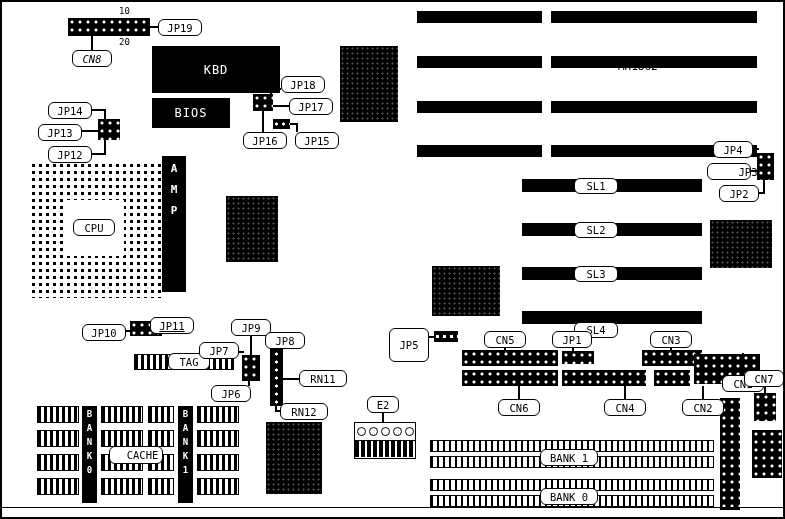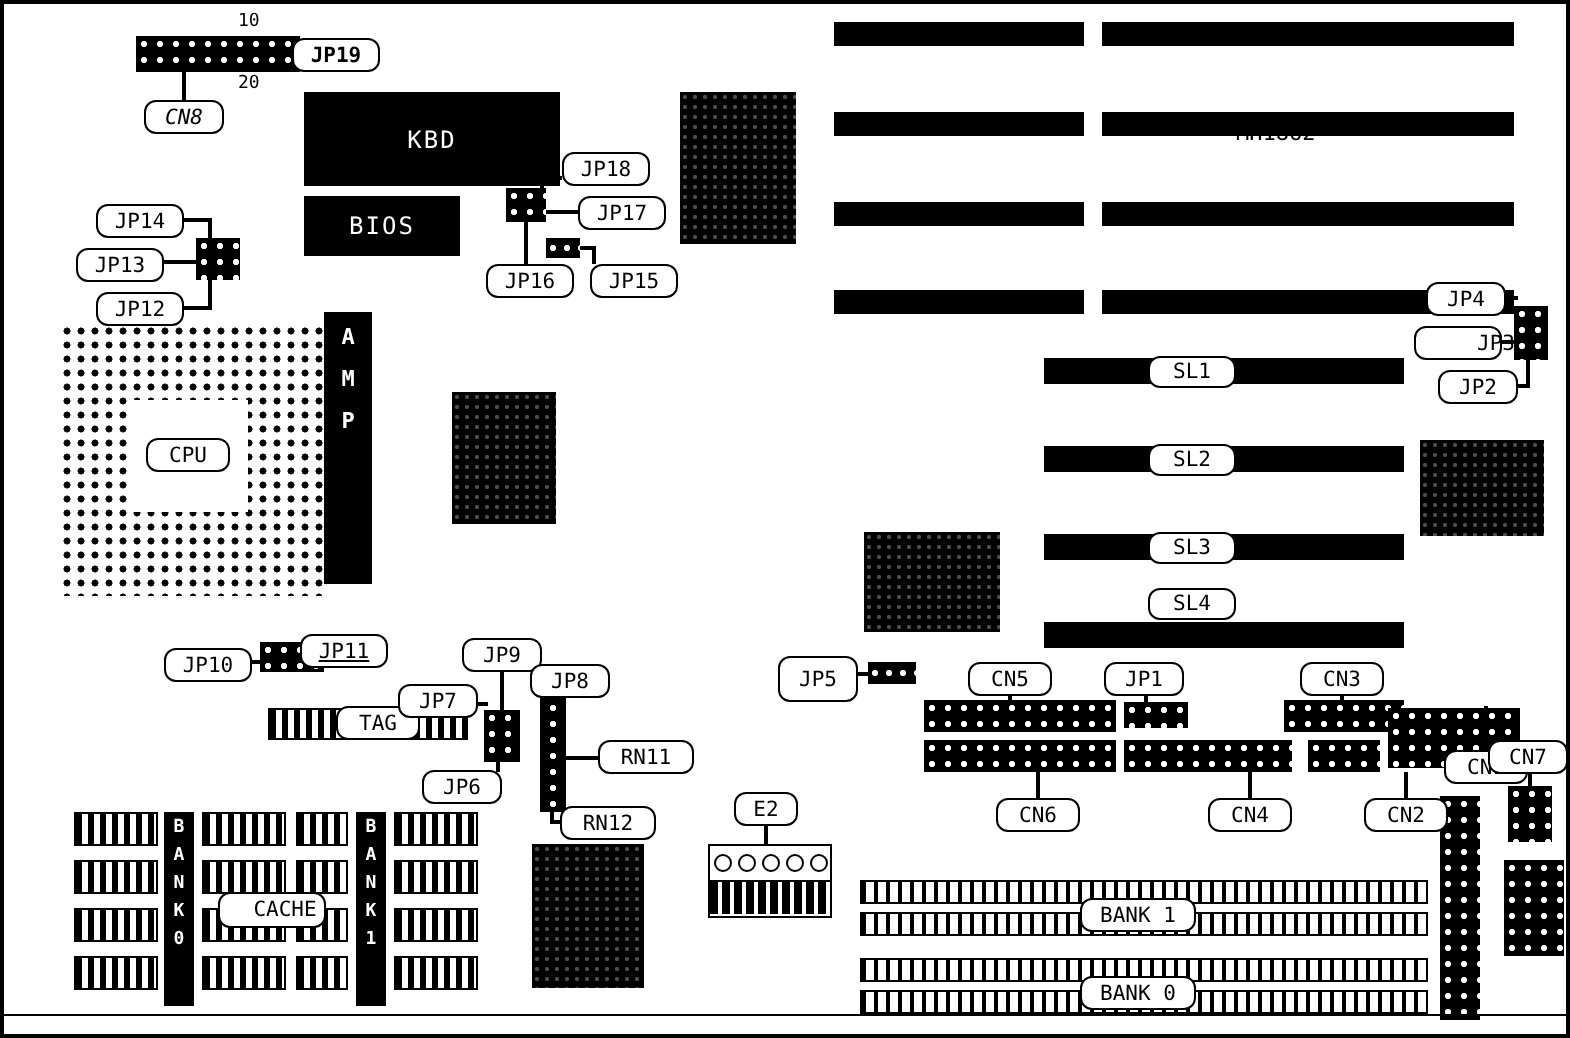--- a/index.html
+++ b/index.html
@@ -63,21 +63,21 @@
 </style>
 </head>
 <body>
 
 <div id="board">
 
   <div class="tiny" style="left:117px;top:4px;">10</div>
   <div class="conn" style="left:66px;top:16px;width:82px;height:18px;"></div>
   <div class="tiny" style="left:117px;top:35px;">20</div>
   <div class="wire" style="left:148px;top:24px;width:8px;height:2px;"></div>
-  <div class="lbl" style="left:144px;top:17px;width:44px;height:17px;font-weight:bold;">JP19</div>
+  <div class="lbl" style="left:156px;top:17px;width:44px;height:17px;">JP19</div>
   <div class="wire" style="left:89px;top:34px;width:2px;height:14px;"></div>
   <div class="lbl" style="left:70px;top:48px;width:40px;height:17px;font-style:italic;">CN8</div>
 
   <div class="chip" style="left:150px;top:96px;width:78px;height:30px;">
       <span>BIOS</span>
     </div>
   <div class="chip" style="left:150px;top:44px;width:128px;height:47px;">
       <span>KBD</span>
     </div>
 
@@ -111,21 +111,21 @@
   <div class="slot" style="left:415px;top:143px;width:125px;height:12px;"></div>
   <div class="slot" style="left:549px;top:143px;width:206px;height:12px;"></div>
 
   <div class="slot" style="left:520px;top:177px;width:180px;height:13px;"></div>
   <div class="lbl" style="left:572px;top:176px;width:44px;height:16px;">SL1</div>
   <div class="slot" style="left:520px;top:221px;width:180px;height:13px;"></div>
   <div class="lbl" style="left:572px;top:220px;width:44px;height:16px;">SL2</div>
   <div class="slot" style="left:520px;top:265px;width:180px;height:13px;"></div>
   <div class="lbl" style="left:572px;top:264px;width:44px;height:16px;">SL3</div>
   <div class="slot" style="left:520px;top:309px;width:180px;height:13px;"></div>
-  <div class="lbl" style="left:572px;top:292px;width:44px;height:16px;">SL4</div>
+  <div class="lbl" style="left:572px;top:320px;width:44px;height:16px;">SL4</div>
 
   <div class="conn" style="left:755px;top:151px;width:17px;height:27px;"></div>
   <div class="wire" style="left:749px;top:146px;width:8px;height:2px;"></div>
   <div class="lbl" style="left:711px;top:139px;width:40px;height:17px;">JP4</div>
   <div class="wire" style="left:743px;top:168px;width:12px;height:2px;"></div>
   <div class="lbl" style="left:705px;top:161px;width:40px;height:17px;padding-left:40px;">JP3</div>
   <div class="wire" style="left:761px;top:178px;width:2px;height:13px;"></div>
   <div class="wire" style="left:755px;top:190px;width:8px;height:2px;"></div>
   <div class="lbl" style="left:717px;top:183px;width:40px;height:17px;">JP2</div>
 
@@ -163,21 +163,21 @@
   <div class="lbl" style="left:263px;top:330px;width:40px;height:17px;">JP8</div>
   <div class="wire" style="left:246px;top:379px;width:2px;height:5px;"></div>
   <div class="lbl" style="left:209px;top:383px;width:40px;height:17px;">JP6</div>
   <div class="conn conn-col" style="left:268px;top:340px;width:13px;height:64px;"></div>
   <div class="wire" style="left:281px;top:376px;width:16px;height:2px;"></div>
   <div class="lbl" style="left:297px;top:368px;width:48px;height:17px;">RN11</div>
   <div class="wire" style="left:273px;top:404px;width:2px;height:6px;"></div>
   <div class="wire" style="left:273px;top:408px;width:6px;height:2px;"></div>
   <div class="lbl" style="left:278px;top:401px;width:48px;height:17px;">RN12</div>
 
-  <div class="lbl" style="left:387px;top:326px;width:40px;height:23px;">JP5</div>
+  <div class="lbl" style="left:387px;top:326px;width:40px;height:34px;">JP5</div>
   <div class="wire" style="left:427px;top:334px;width:5px;height:2px;"></div>
   <div class="conn conn-row" style="left:432px;top:329px;width:24px;height:11px;"></div>
 
   <div class="lbl" style="left:365px;top:394px;width:32px;height:17px;">E2</div>
   <div class="wire" style="left:380px;top:411px;width:2px;height:9px;"></div>
   <div class="e2box" style="left:352px;top:420px;width:62px;height:37px;">
     <div class="e2pins">
         <i></i>
         <i></i>
         <i></i>

